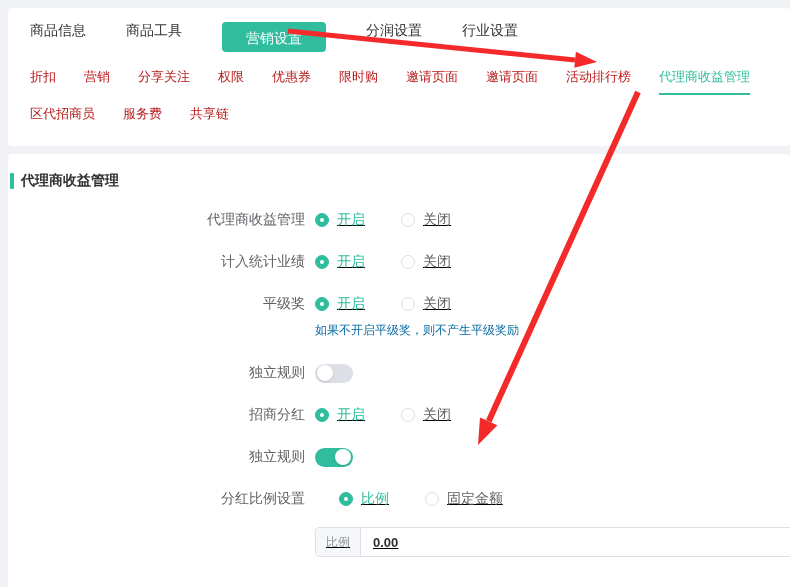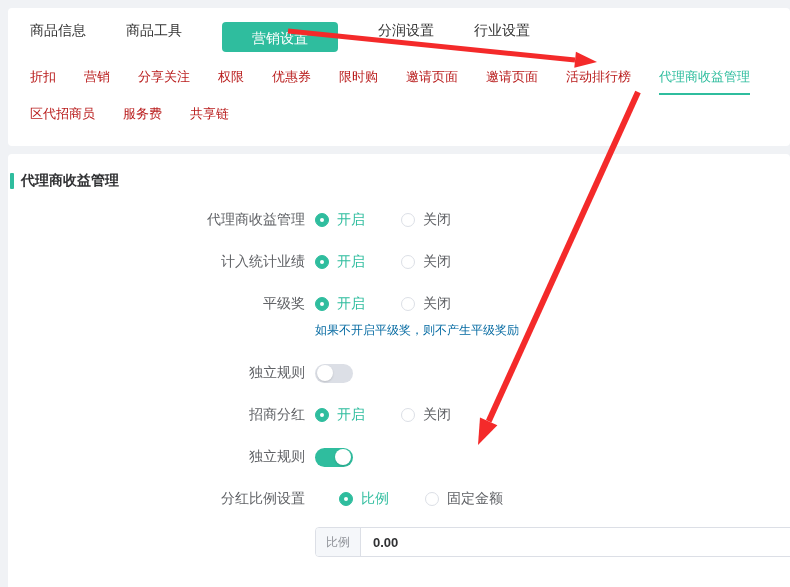--- a/index.html
+++ b/index.html
@@ -8,31 +8,31 @@
     width:790px; height:587px;
     background:#f0f2f5;
     font-family:"Liberation Sans","DejaVu Sans",sans-serif;
     overflow:hidden;
     position:relative;
   }
   .card { background:#fff; margin-left:8px; border-radius:4px; }
   .card-nav { margin-top:8px; padding:14px 12px 14px; }
   .top-tabs { display:flex; gap:40px; height:30px; padding-left:10px; }
   .top-tab { font-size:14px; color:#333; cursor:pointer; white-space:nowrap; }
-  .top-tab.active { background:#2fbd9e; color:#fff; padding:8px 30px; border-radius:4px; }
+  .top-tab.active { background:#2fbd9e; color:#fff; padding:8px 24px; border-radius:4px; }
   .sub-tabs { display:flex; flex-wrap:wrap; gap:10px 28px; padding:16px 10px 0; max-width:770px; }
   .sub-tab { font-size:13px; color:#b91c1c; padding-bottom:7px; border-bottom:2px solid transparent; cursor:pointer; white-space:nowrap; }
   .sub-tab.active { color:#2fbd9e; border-bottom-color:#2fbd9e; }
   .card-content { margin-top:8px; min-height:457px; padding:18px 0 30px; }
   .section-header { display:flex; align-items:center; gap:7px; padding-left:2px; margin-bottom:20px; }
   .accent-bar { width:4px; height:16px; background:#2fbd9e; border-radius:1px; }
   .section-title { font-size:14px; font-weight:700; color:#303133; }
   .form-row { display:flex; align-items:center; margin-bottom:22px; min-height:20px; }
   .form-label { flex:0 0 297px; width:297px; text-align:right; font-size:14px; color:#606266; }
-  .controls { margin-left:10px; display:flex; align-items:center; }
+  .controls { margin-left:10px; display:flex; align-items:center;text-decoration:underline; }
   .radio { display:flex; align-items:center; margin-right:36px; cursor:pointer; }
   .radio-dot { width:14px; height:14px; border-radius:50%; border:1px solid #dcdfe6; background:#fff; position:relative; }
   .radio-dot.checked { background:#2fbd9e; border-color:#2fbd9e; }
   .radio-dot.checked::after { content:""; position:absolute; left:4px; top:4px; width:4px; height:4px; border-radius:50%; background:#fff; }
   .radio-label { margin-left:8px; font-size:14px; color:#606266; }
   .radio-label.on { color:#2fbd9e; }
   .hint-row { margin:-14px 0 24px; padding-left:307px; font-size:12px; color:#0369a1; }
   .switch { width:38px; height:19px; border-radius:10px; background:#dcdfe6; position:relative; cursor:pointer; display:inline-block; }
   .switch .knob { position:absolute; top:1.5px; width:16px; height:16px; background:#fff; border-radius:50%; left:2px; box-shadow:0 1px 2px rgba(0,0,0,.15); }
   .switch.on { background:#2fbd9e; }

